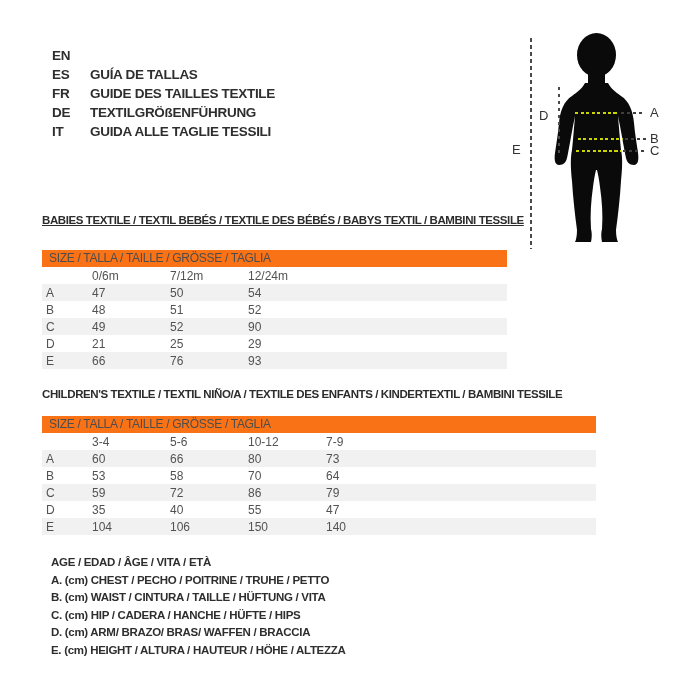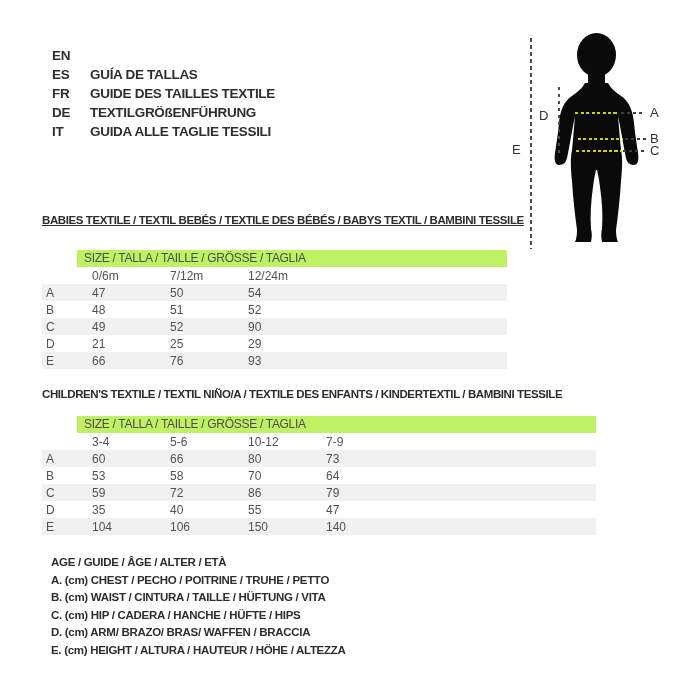--- a/index.html
+++ b/index.html
@@ -22,22 +22,22 @@
   .dots-y{position:absolute;height:2.5px;
           background-image:repeating-linear-gradient(90deg,#c9d400 0 3px,transparent 3px 5.5px);}
   .dots-b{position:absolute;height:2px;
           background-image:repeating-linear-gradient(90deg,#3f3f3f 0 3px,transparent 3px 6px);}
   .mlabel{position:absolute;width:16px;font-size:13px;font-weight:400;color:#333;line-height:14px;}
 
   
   .tbl-title{position:absolute;font-size:11.5px;font-weight:700;letter-spacing:-0.4px;
              white-space:nowrap;color:#2c2c2c;}
   .tbl{position:absolute;}
-  .size-band{height:17px;line-height:17px;background:#bef264;color:#4d4d4d;
-             font-size:12px;letter-spacing:-0.3px;padding-left:7px;box-sizing:border-box;margin-left:35px;}
+  .size-band{height:17px;line-height:17px;background:#f97316;color:#4d4d4d;
+             font-size:12px;letter-spacing:-0.3px;padding-left:7px;box-sizing:border-box;}
   .trow{display:grid;grid-template-columns:50px 78px 78px 78px 78px;height:17px;align-items:center;}
   .trow .cell{font-size:12px;color:#525252;white-space:nowrap;}
   .trow .lbl{padding-left:4px;}
   .trow.stripe{background:#f1f1f1;}
   .tbl-babies{left:42px;top:250px;width:465px;}
   .tbl-children{left:42px;top:416px;width:554px;}
 
   
   .legend{position:absolute;left:51px;top:554px;}
   .legend-line{height:17.5px;line-height:17.5px;font-size:11.5px;font-weight:700;
@@ -211,21 +211,21 @@
       <div class="trow stripe">
         <div class="cell lbl">E</div>
         <div class="cell">104</div>
         <div class="cell">106</div>
         <div class="cell">150</div>
         <div class="cell">140</div>
       </div>
     </div>
 
   <div class="legend">
-    <div class="legend-line">AGE / GUIDE / ÂGE / ALTER / ETÀ</div>
+    <div class="legend-line">AGE / EDAD / ÂGE / VITA / ETÀ</div>
     <div class="legend-line">A. (cm) CHEST / PECHO / POITRINE / TRUHE / PETTO</div>
     <div class="legend-line">B. (cm) WAIST / CINTURA / TAILLE / HÜFTUNG / VITA</div>
     <div class="legend-line">C. (cm) HIP / CADERA / HANCHE / HÜFTE / HIPS</div>
     <div class="legend-line">D. (cm) ARM/ BRAZO/ BRAS/ WAFFEN / BRACCIA</div>
     <div class="legend-line">E. (cm) HEIGHT / ALTURA / HAUTEUR / HÖHE / ALTEZZA</div>
   </div>
 
 </div>
 
 </body></html>

